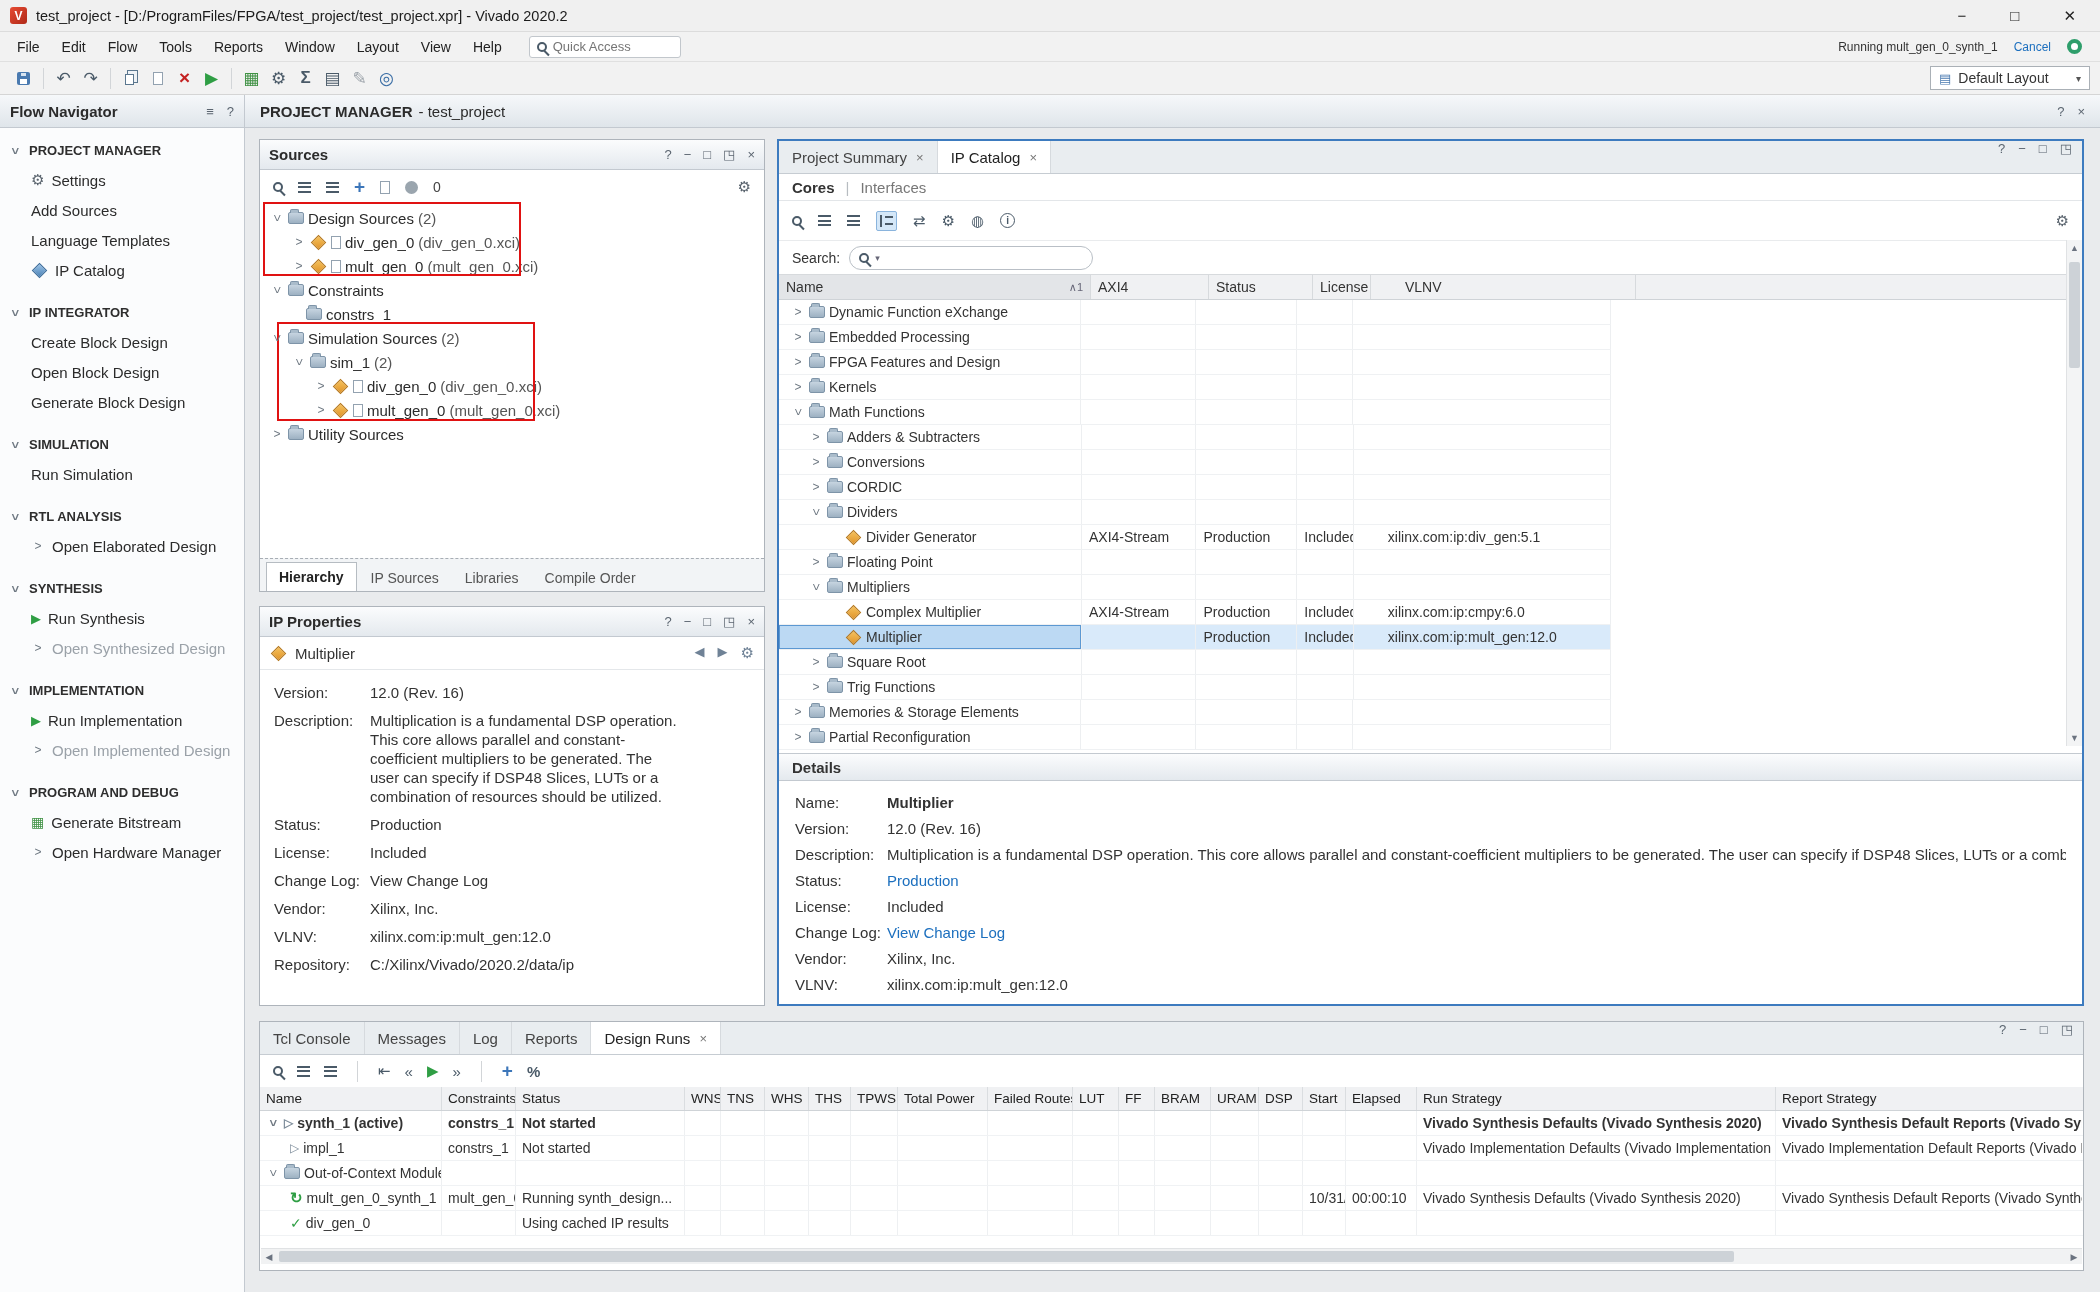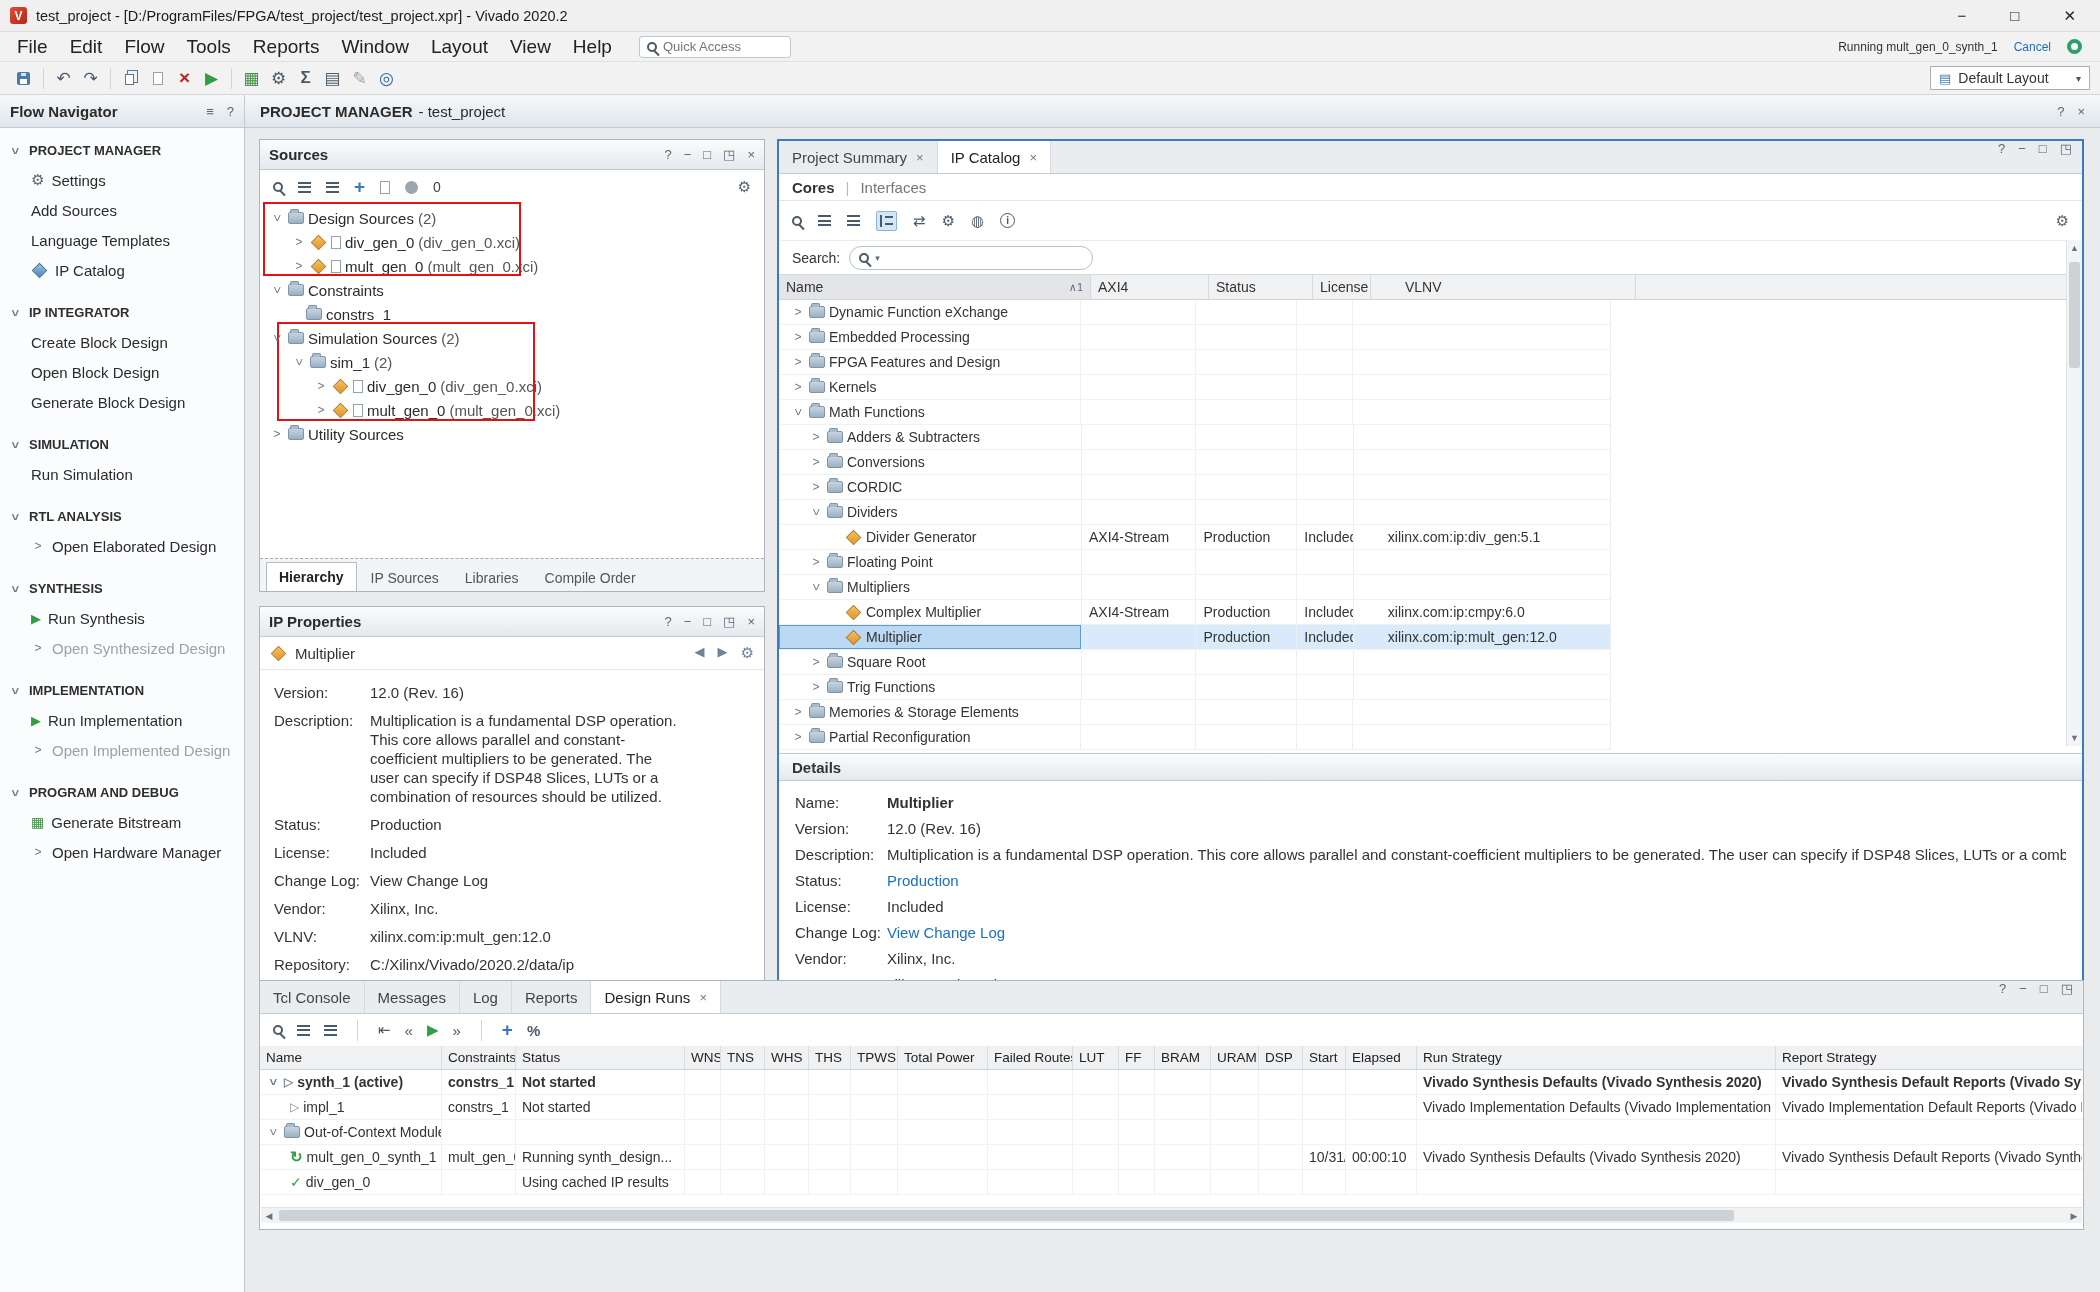--- a/index.html
+++ b/index.html
@@ -13,21 +13,21 @@
   .abs { position: absolute; }
 
   
   .titlebar { left:0; top:0; width:2100px; height:32px; background:#f0f0f0;
     border-bottom:1px solid #dcdcdc; display:flex; align-items:center; padding:0 10px; gap:9px; font-size:14.5px; color:#1c1c1c;}
   .vlogo { width:17px; height:17px; border-radius:3px; background:linear-gradient(135deg,#e64a32,#b02918);
     color:#fff; font-size:12px; font-weight:bold; display:flex; align-items:center; justify-content:center; flex:none;}
   .win-btns { margin-left:auto; display:flex; gap:44px; padding-right:14px; font-size:15px; color:#222;}
   .menubar { left:0; top:32px; width:2100px; height:30px; background:#f2f2f2;
     border-bottom:1px solid #e0e0e0; display:flex; align-items:center; padding:0 6px; }
-  .menu-item { padding:0 11px; height:100%; display:flex; align-items:center; font-size:19px; color:#222;}
+  .menu-item { padding:0 11px; height:100%; display:flex; align-items:center; font-size:14px; color:#222;}
   .qa-box { display:flex; align-items:center; gap:6px; width:152px; height:22px; border:1px solid #c2c7cc;
     border-radius:3px; background:#fff; padding:0 7px; margin-left:16px;}
   .qa-box input { border:none; outline:none; width:100%; font-size:13px; color:#555; background:transparent;}
   .mb-right { margin-left:auto; display:flex; align-items:center; gap:16px; padding-right:12px; font-size:12px;}
   .link { color:#1c6fbe; }
   .conn-ring { width:15px; height:15px; border-radius:50%; border:4px solid #2e9e6b; background:#fff; flex:none;}
   .toolbar { left:0; top:62px; width:2100px; height:33px; background:#f2f2f2;
     border-bottom:1px solid #d5d5d5; display:flex; align-items:center; padding:0 10px; }
   .tb-ic { width:27px; height:26px; display:flex; align-items:center; justify-content:center; font-size:17px; color:#4a5a68;}
   .sep-v { width:1px; height:21px; background:#d2d5d8; margin:0 6px; flex:none;}
@@ -849,21 +849,21 @@
     </div>
   </div>
 
   <div class="vsb">
     <span class="ar" style="top:0;">▲</span>
     <span class="th"></span>
     <span class="ar" style="bottom:0;">▼</span>
   </div>
 </div>
 
-<div class="panel" style="left:259px; top:980px; width:1825px; height:250px;">
+<div class="panel" style="left:259px; top:1021px; width:1825px; height:250px;">
   <div class="r-tabs">
     <span class="r-tab">
         <span>Tcl Console</span>
       </span>
     <span class="r-tab">
         <span>Messages</span>
       </span>
     <span class="r-tab">
         <span>Log</span>
       </span>

